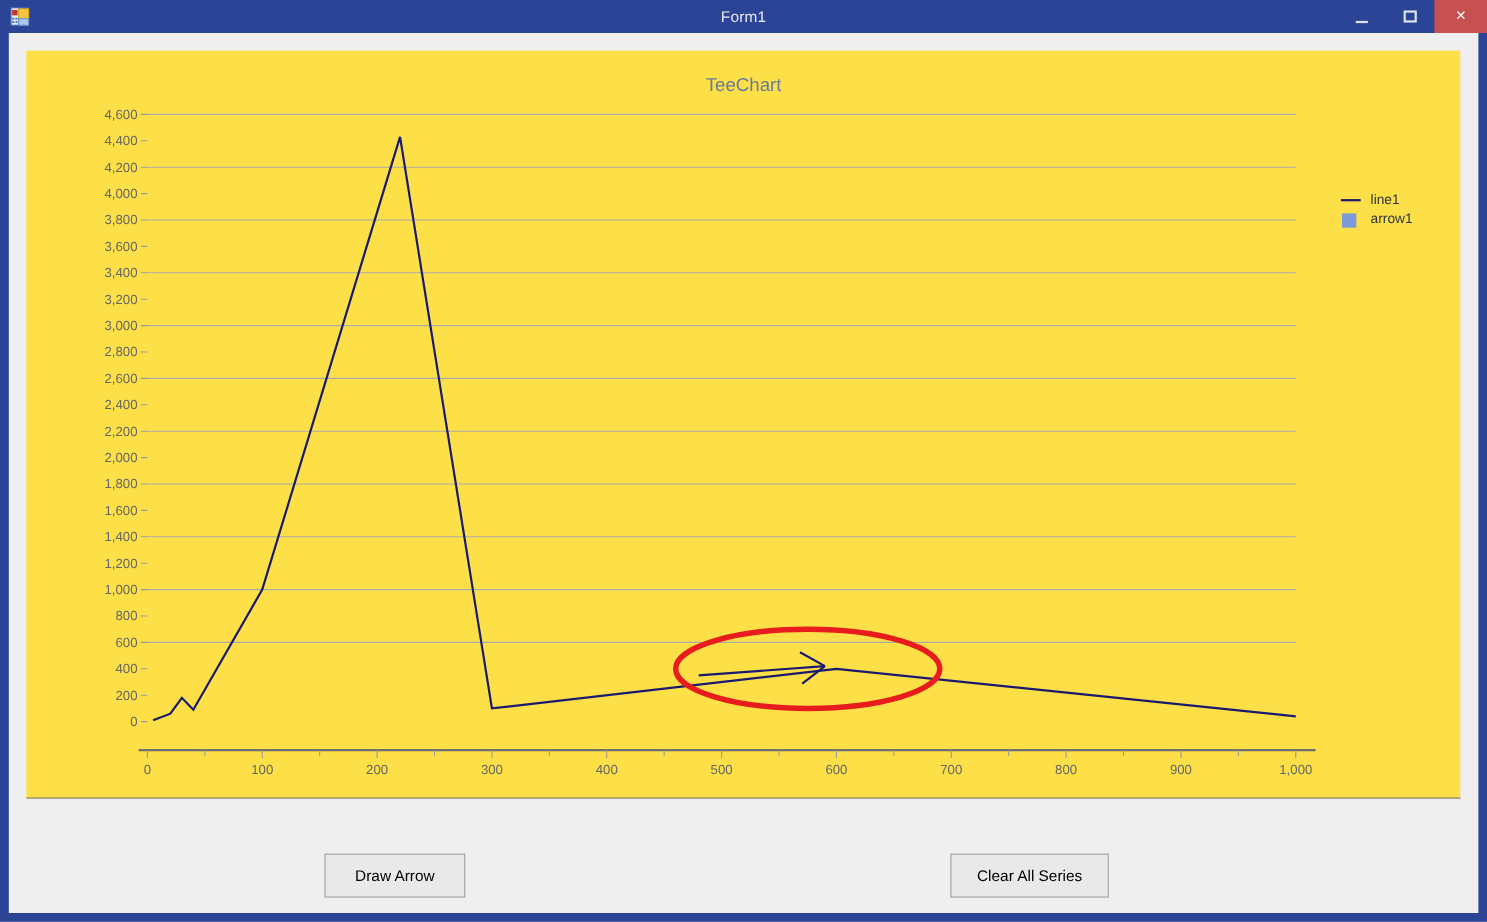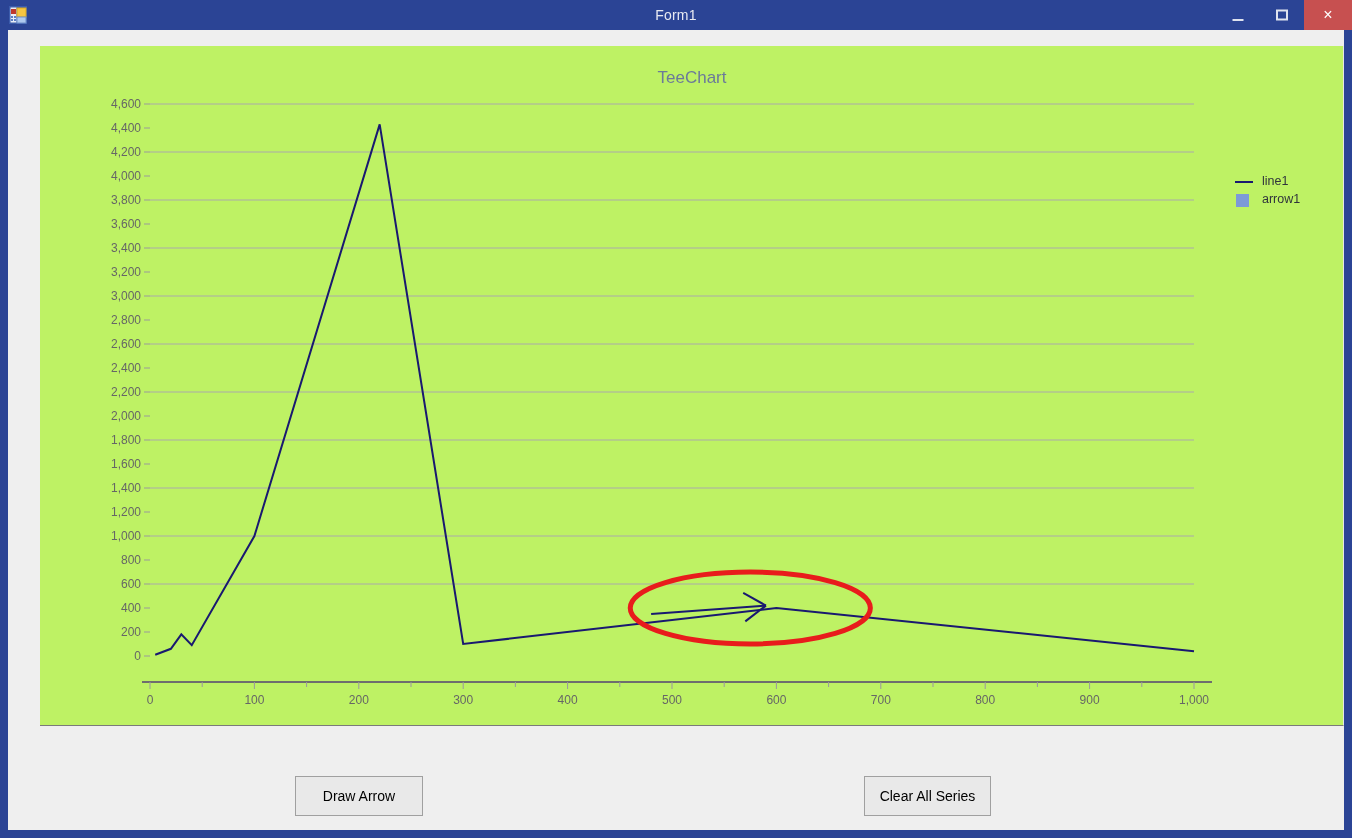--- a/index.html
+++ b/index.html
@@ -94,24 +94,24 @@
     position: absolute;
     left: 8px; top: 30px;
     width: 1336px;
     height: 800px;
     background: #efefef;
   }
 
   
   .chart-panel {
     position: absolute;
-    left: 32px; top: 16px;
+    left: 16px; top: 16px;
     width: 1304px;
     height: 680px;
-    background: #bef264;
+    background: #fde047;
     border-bottom: 1px solid #7a7a7a;
     border-right: 1px solid #e6e6e6;
     box-sizing: border-box;
   }
   .chart-title {
     position: absolute;
     left: 0; top: 22px;
     width: 1304px;
     text-align: center;
     font-size: 17px;
@@ -346,16 +346,16 @@
           <span class="legend-label">arrow1</span>
         </div>
       </div>
 
     </div>
 
 
     <div class="btn" style="left:287px; top:746px; width:128px; height:40px;">Draw Arrow</div>
 
 
-    <div class="btn" style="left:856px; top:746px; width:127px; height:40px;">Clear All Series</div>
+    <div class="btn" style="left:856px; top:746px; width:144px; height:40px;">Clear All Series</div>
 
   </div>
 </div>
 
 </body></html>

